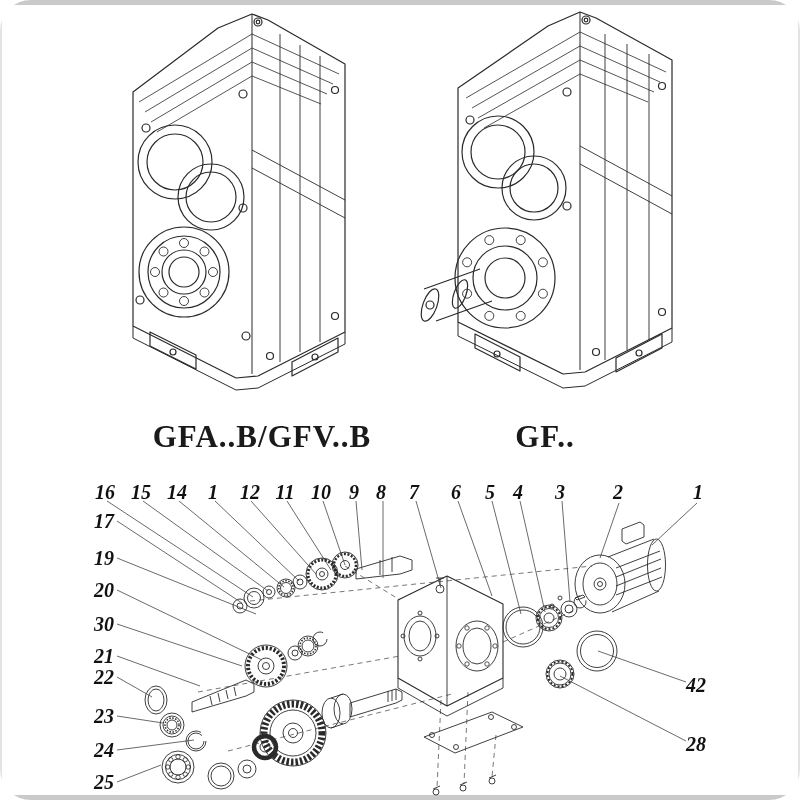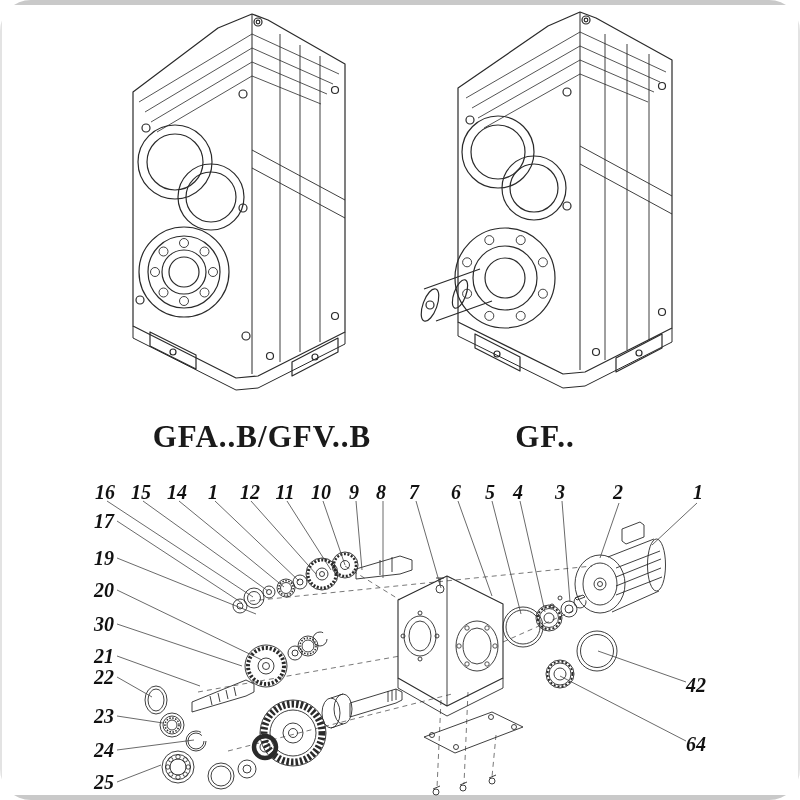--- a/index.html
+++ b/index.html
@@ -327,15 +327,15 @@
   <span class="num" style="left:104px;top:558px">19</span>
   <span class="num" style="left:104px;top:590px">20</span>
   <span class="num" style="left:104px;top:624px">30</span>
   <span class="num" style="left:104px;top:656px">21</span>
   <span class="num" style="left:104px;top:677px">22</span>
   <span class="num" style="left:104px;top:716px">23</span>
   <span class="num" style="left:104px;top:750px">24</span>
   <span class="num" style="left:104px;top:782px">25</span>
 
   <span class="num" style="left:696px;top:685px">42</span>
-  <span class="num" style="left:696px;top:744px">64</span>
+  <span class="num" style="left:696px;top:744px">28</span>
 
 </div>
 
 </body></html>

